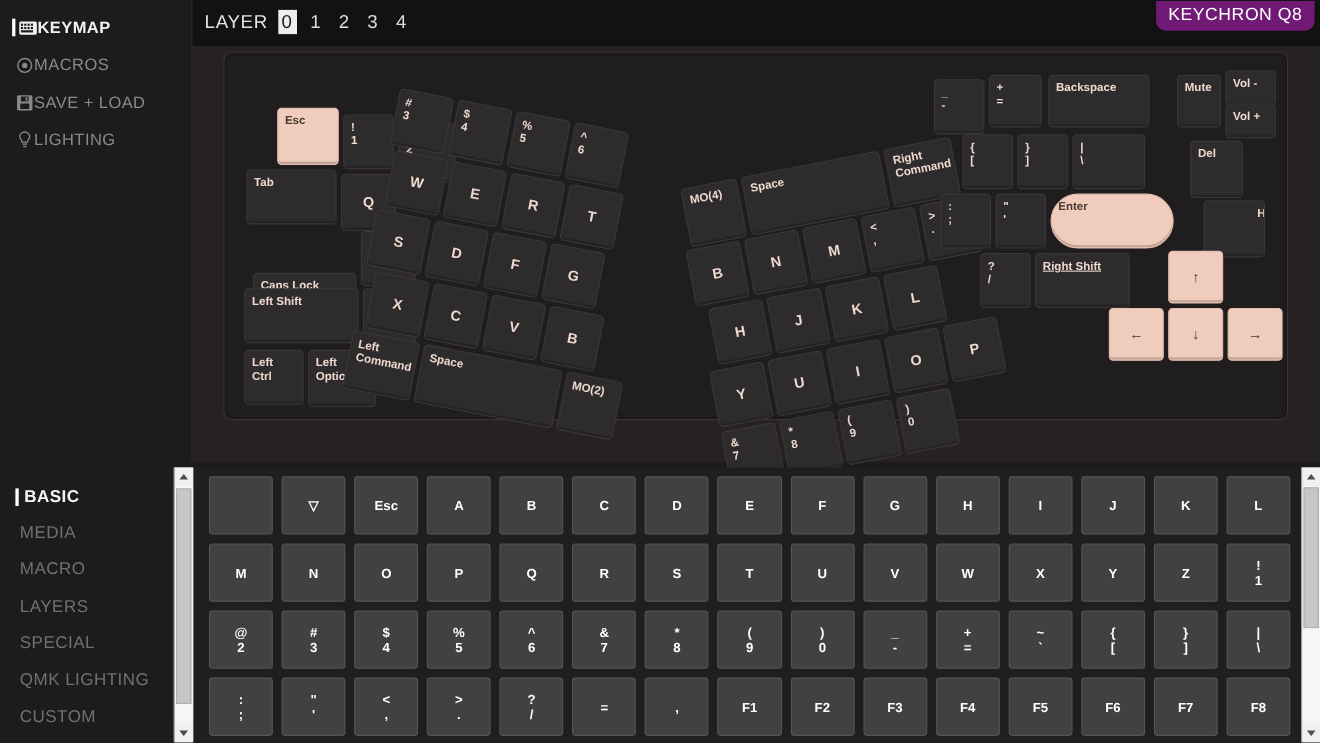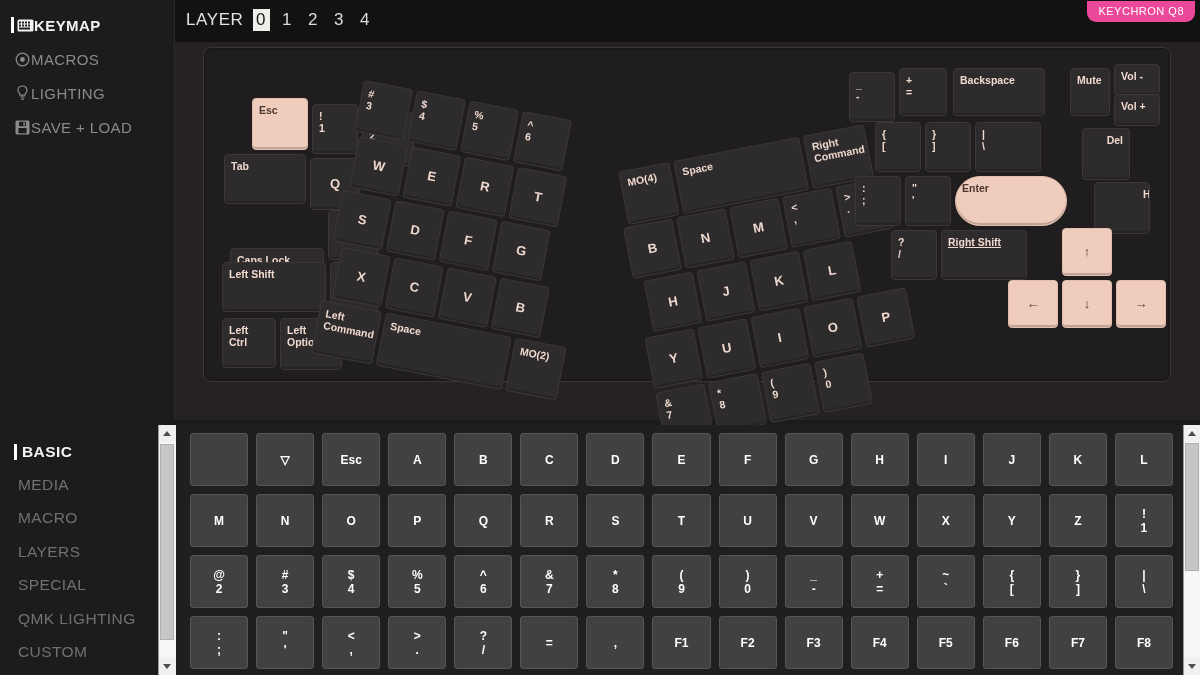--- a/index.html
+++ b/index.html
@@ -40,22 +40,22 @@
     color:#e8e8e8; font-size:17px; letter-spacing:.6px;
   }
   #layer-label { font-weight:400; color:#e3e3e3; }
   .layer-btn {
     min-width:17px; padding:0 3px; text-align:center;
     font-size:17px; color:#dcdcdc; cursor:pointer; line-height:22px;
   }
   .layer-btn.sel { background:#f0eeea; color:#1a1a1a; font-weight:400; }
   #device-badge {
     position:absolute; right:5px; top:1px;
-    background:#ec4899; color:#ffffff;
-    font-size:11px; letter-spacing:.5px;
+    background:#701a75; color:#ffffff;
+    font-size:16px; letter-spacing:.5px;
     padding:4px 11px 5px; border-radius:0 0 9px 9px;
   }
 
   
   #kb-canvas {
     position:absolute; left:175px; top:42px; width:1025px; height:378px;
     background:#262223;
   }
   #kb-bezel {
     position:absolute; left:28px; top:5px; width:968px; height:335px;
@@ -159,38 +159,38 @@
       <span class="nav-ico">
         <svg width="15" height="15" viewBox="0 0 15 15">
             <circle cx="7.5" cy="7.5" r="6.3" fill="none" stroke="#8a8a8a" stroke-width="1.3"></circle>
             <circle cx="7.5" cy="7.5" r="2.4" fill="#8a8a8a"></circle>
           </svg>
       </span>
       <span>MACROS</span>
     </div>
     <div class="nav-item">
       <span class="nav-ico">
-        <svg width="13" height="16" viewBox="0 0 13 16">
-            <path d="M6.5 1C3.9 1 2 2.9 2 5.2c0 1.7 1 2.7 1.7 3.6l.3 1.4h5l.3-1.4C10 7.9 11 6.9 11 5.2 11 2.9 9.1 1 6.5 1z" fill="none" stroke="#8a8a8a" stroke-width="1.2"></path>
-            <rect x="4.4" y="11.4" width="4.2" height="1.2" fill="#8a8a8a"></rect>
-            <rect x="5" y="13.6" width="3" height="1.2" fill="#8a8a8a"></rect>
-          </svg>
-      </span>
-      <span>LIGHTING</span>
-    </div>
-    <div class="nav-item">
-      <span class="nav-ico">
         <svg width="15" height="15" viewBox="0 0 15 15">
             <rect x="0.5" y="0.5" width="14" height="14" rx="1.5" fill="#8a8a8a"></rect>
             <rect x="4" y="1.8" width="7" height="4.4" rx="0.6" fill="#1c1c1c"></rect>
             <rect x="8.3" y="2.4" width="1.6" height="3.2" fill="#8a8a8a"></rect>
             <rect x="3.4" y="8" width="8.2" height="5.2" rx="0.6" fill="#1c1c1c"></rect>
           </svg>
       </span>
       <span>SAVE + LOAD</span>
+    </div>
+    <div class="nav-item">
+      <span class="nav-ico">
+        <svg width="13" height="16" viewBox="0 0 13 16">
+            <path d="M6.5 1C3.9 1 2 2.9 2 5.2c0 1.7 1 2.7 1.7 3.6l.3 1.4h5l.3-1.4C10 7.9 11 6.9 11 5.2 11 2.9 9.1 1 6.5 1z" fill="none" stroke="#8a8a8a" stroke-width="1.2"></path>
+            <rect x="4.4" y="11.4" width="4.2" height="1.2" fill="#8a8a8a"></rect>
+            <rect x="5" y="13.6" width="3" height="1.2" fill="#8a8a8a"></rect>
+          </svg>
+      </span>
+      <span>LIGHTING</span>
     </div>
   </div>
 
   <div id="topbar">
     <div id="layer-row">
       <span id="layer-label">LAYER</span>
       <span class="layer-btn sel">0</span>
       <span class="layer-btn">1</span>
       <span class="layer-btn">2</span>
       <span class="layer-btn">3</span>
@@ -291,21 +291,21 @@
 '</div>
           <div class="kc hl" style="left: 106px; top: 116px; width: 112px; height: 50px; border-radius: 25px;">Enter</div>
           <div class="kc" style="left: 42px; top: 170px; width: 46px; height: 50px;">?
 /</div>
           <div class="kc" style="left: 92px; top: 170px; width: 86px; height: 50px; text-decoration: underline;">Right Shift</div>
         </div>
       <div id="grp-media" style="position:absolute;left:866px;top:10px;">
           <div class="kc" style="left: 0px; top: 10px; width: 40px; height: 48px;">Mute</div>
           <div class="kc" style="left: 44px; top: 6px; width: 46px; height: 32px;">Vol -</div>
           <div class="kc" style="left: 44px; top: 36px; width: 46px; height: 32px;">Vol +</div>
-          <div class="kc" style="left: 12px; top: 70px; width: 48px; height: 52px; text-align: right;">Del</div>
+          <div class="kc" style="left: 12px; top: 70px; width: 48px; height: 52px;">Del</div>
           <div class="kc" style="left: 24px; top: 124px; width: 52px; height: 52px; padding-left: 48px;">Home</div>
         </div>
       <div id="grp-arrows" style="position:absolute;left:800px;top:180px;">
           <div class="kc hl ctr" style="left: 58px; top: 0px; width: 50px; height: 48px; font-size: 13px;">↑</div>
           <div class="kc hl ctr" style="left: 4px; top: 52px; width: 50px; height: 48px; font-size: 13px;">←</div>
           <div class="kc hl ctr" style="left: 58px; top: 52px; width: 50px; height: 48px; font-size: 13px;">↓</div>
           <div class="kc hl ctr" style="left: 112px; top: 52px; width: 50px; height: 48px; font-size: 13px;">→</div>
         </div>
     </div>
   </div>

